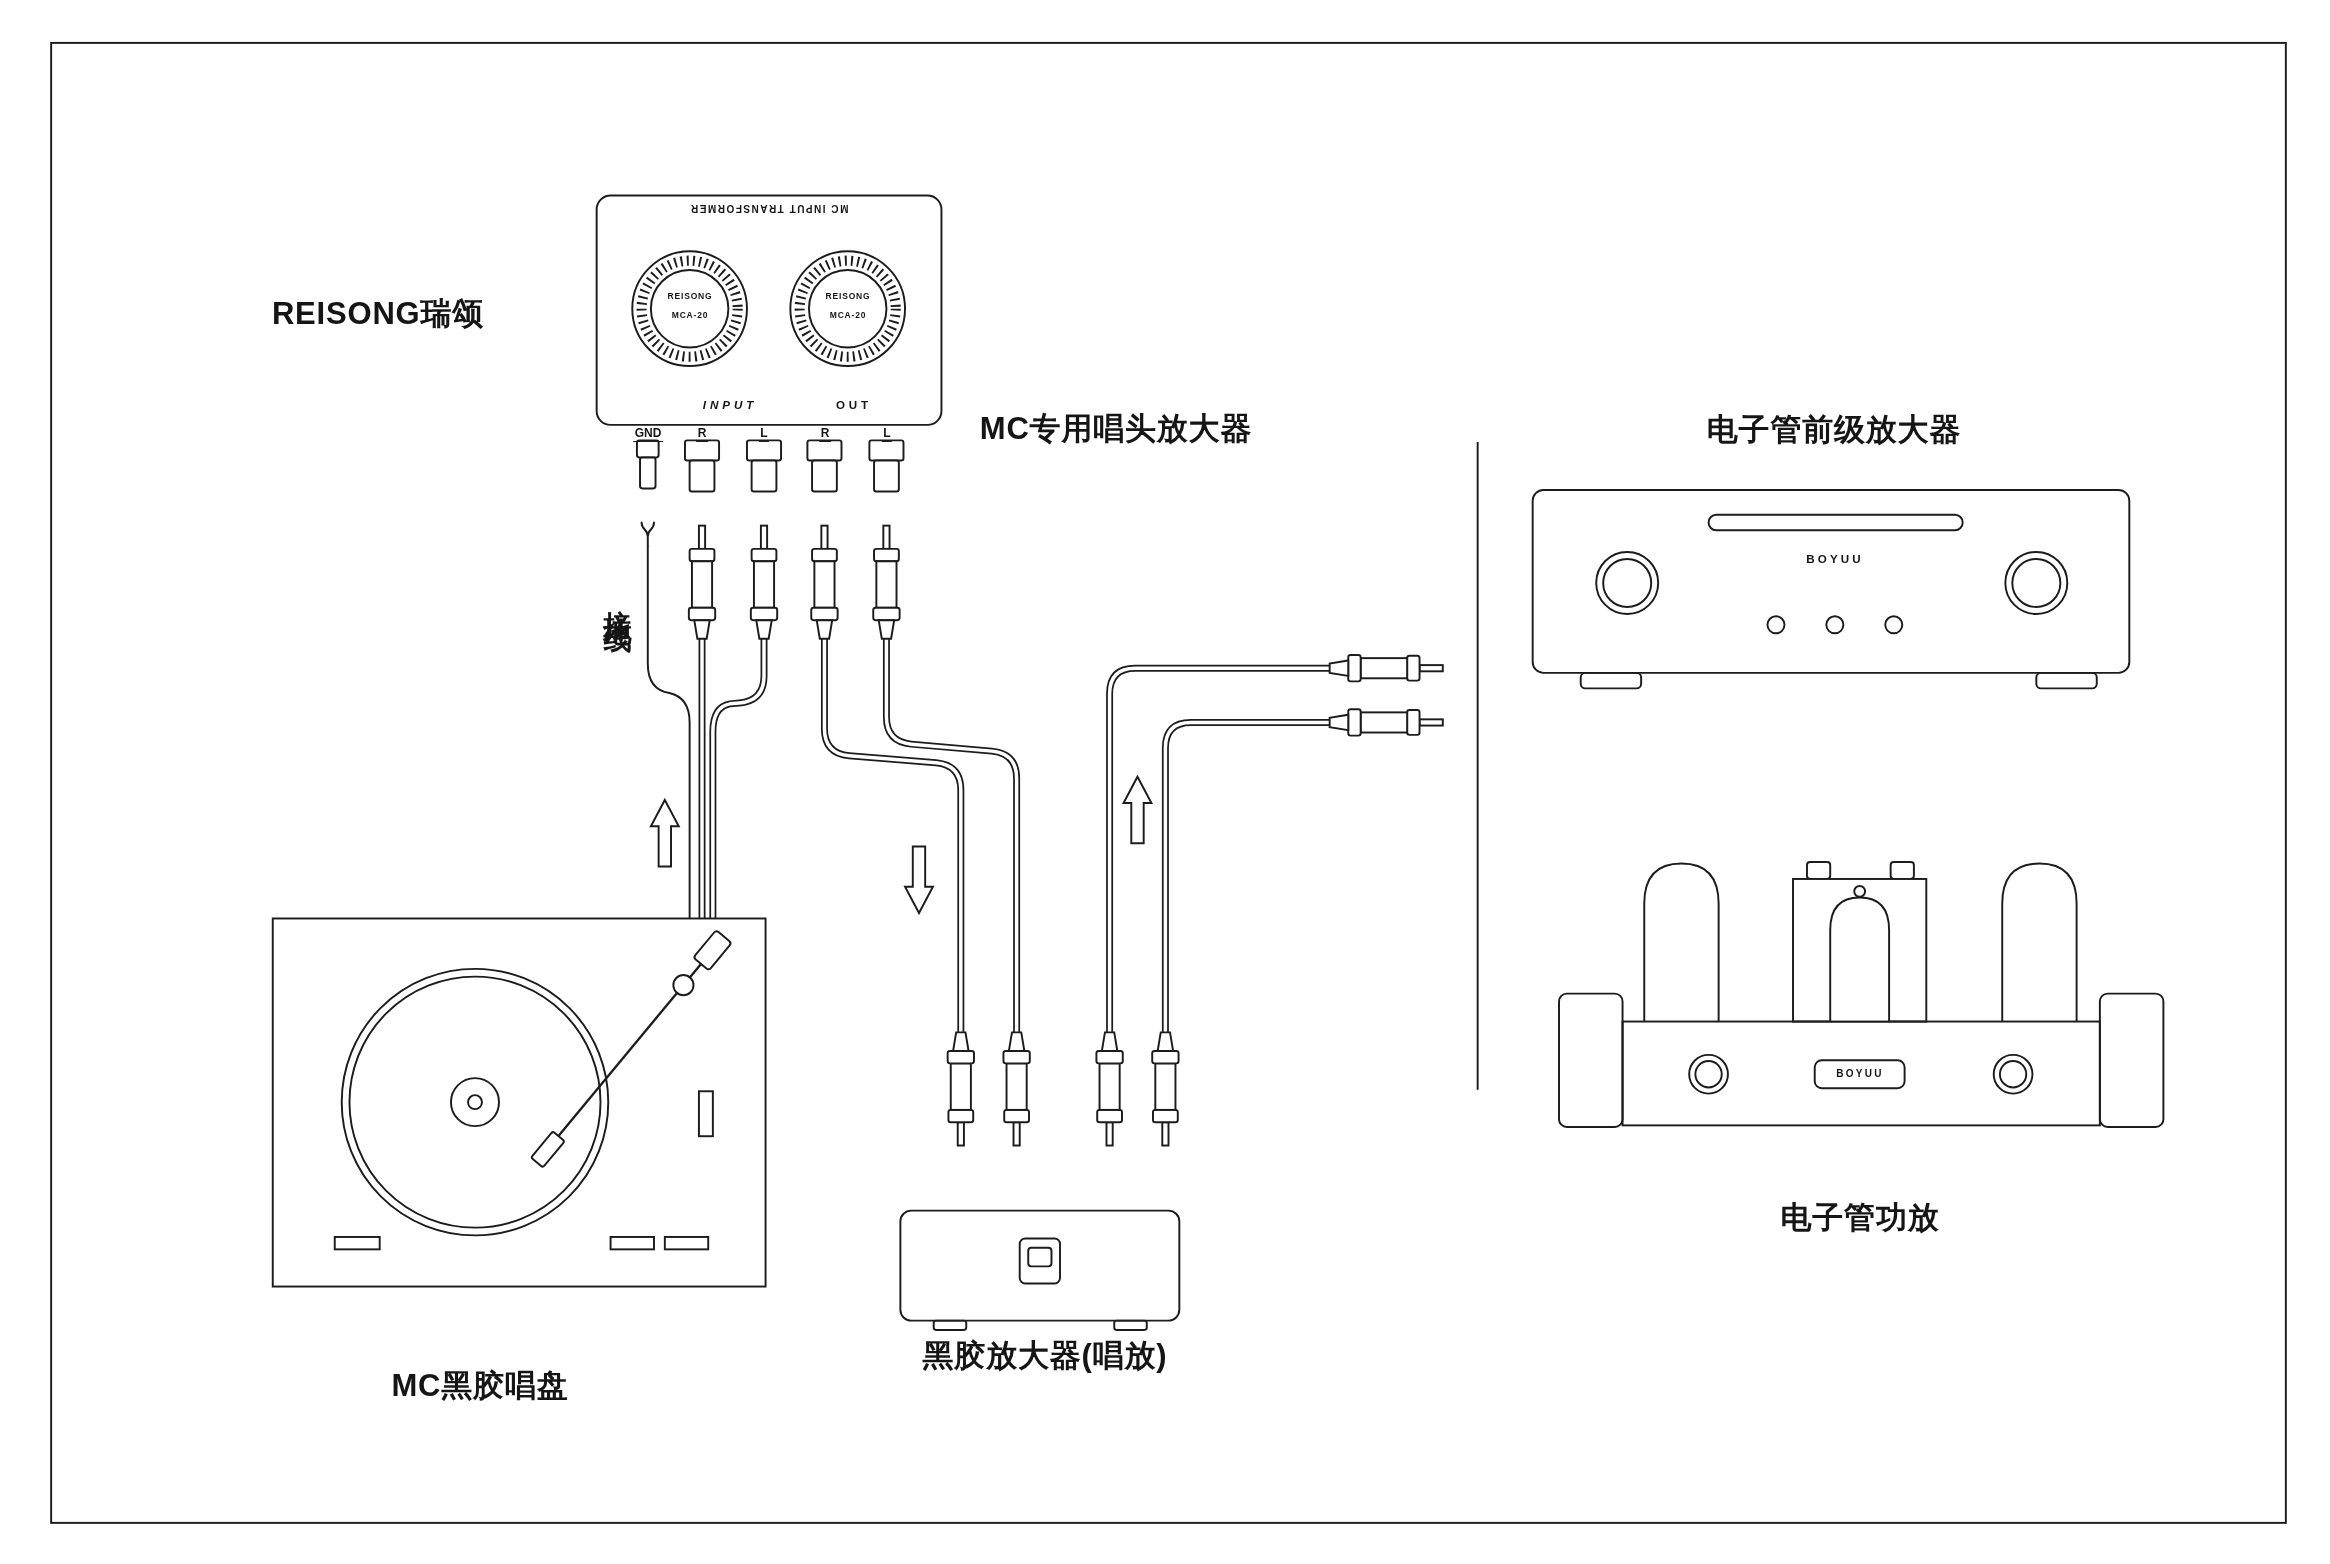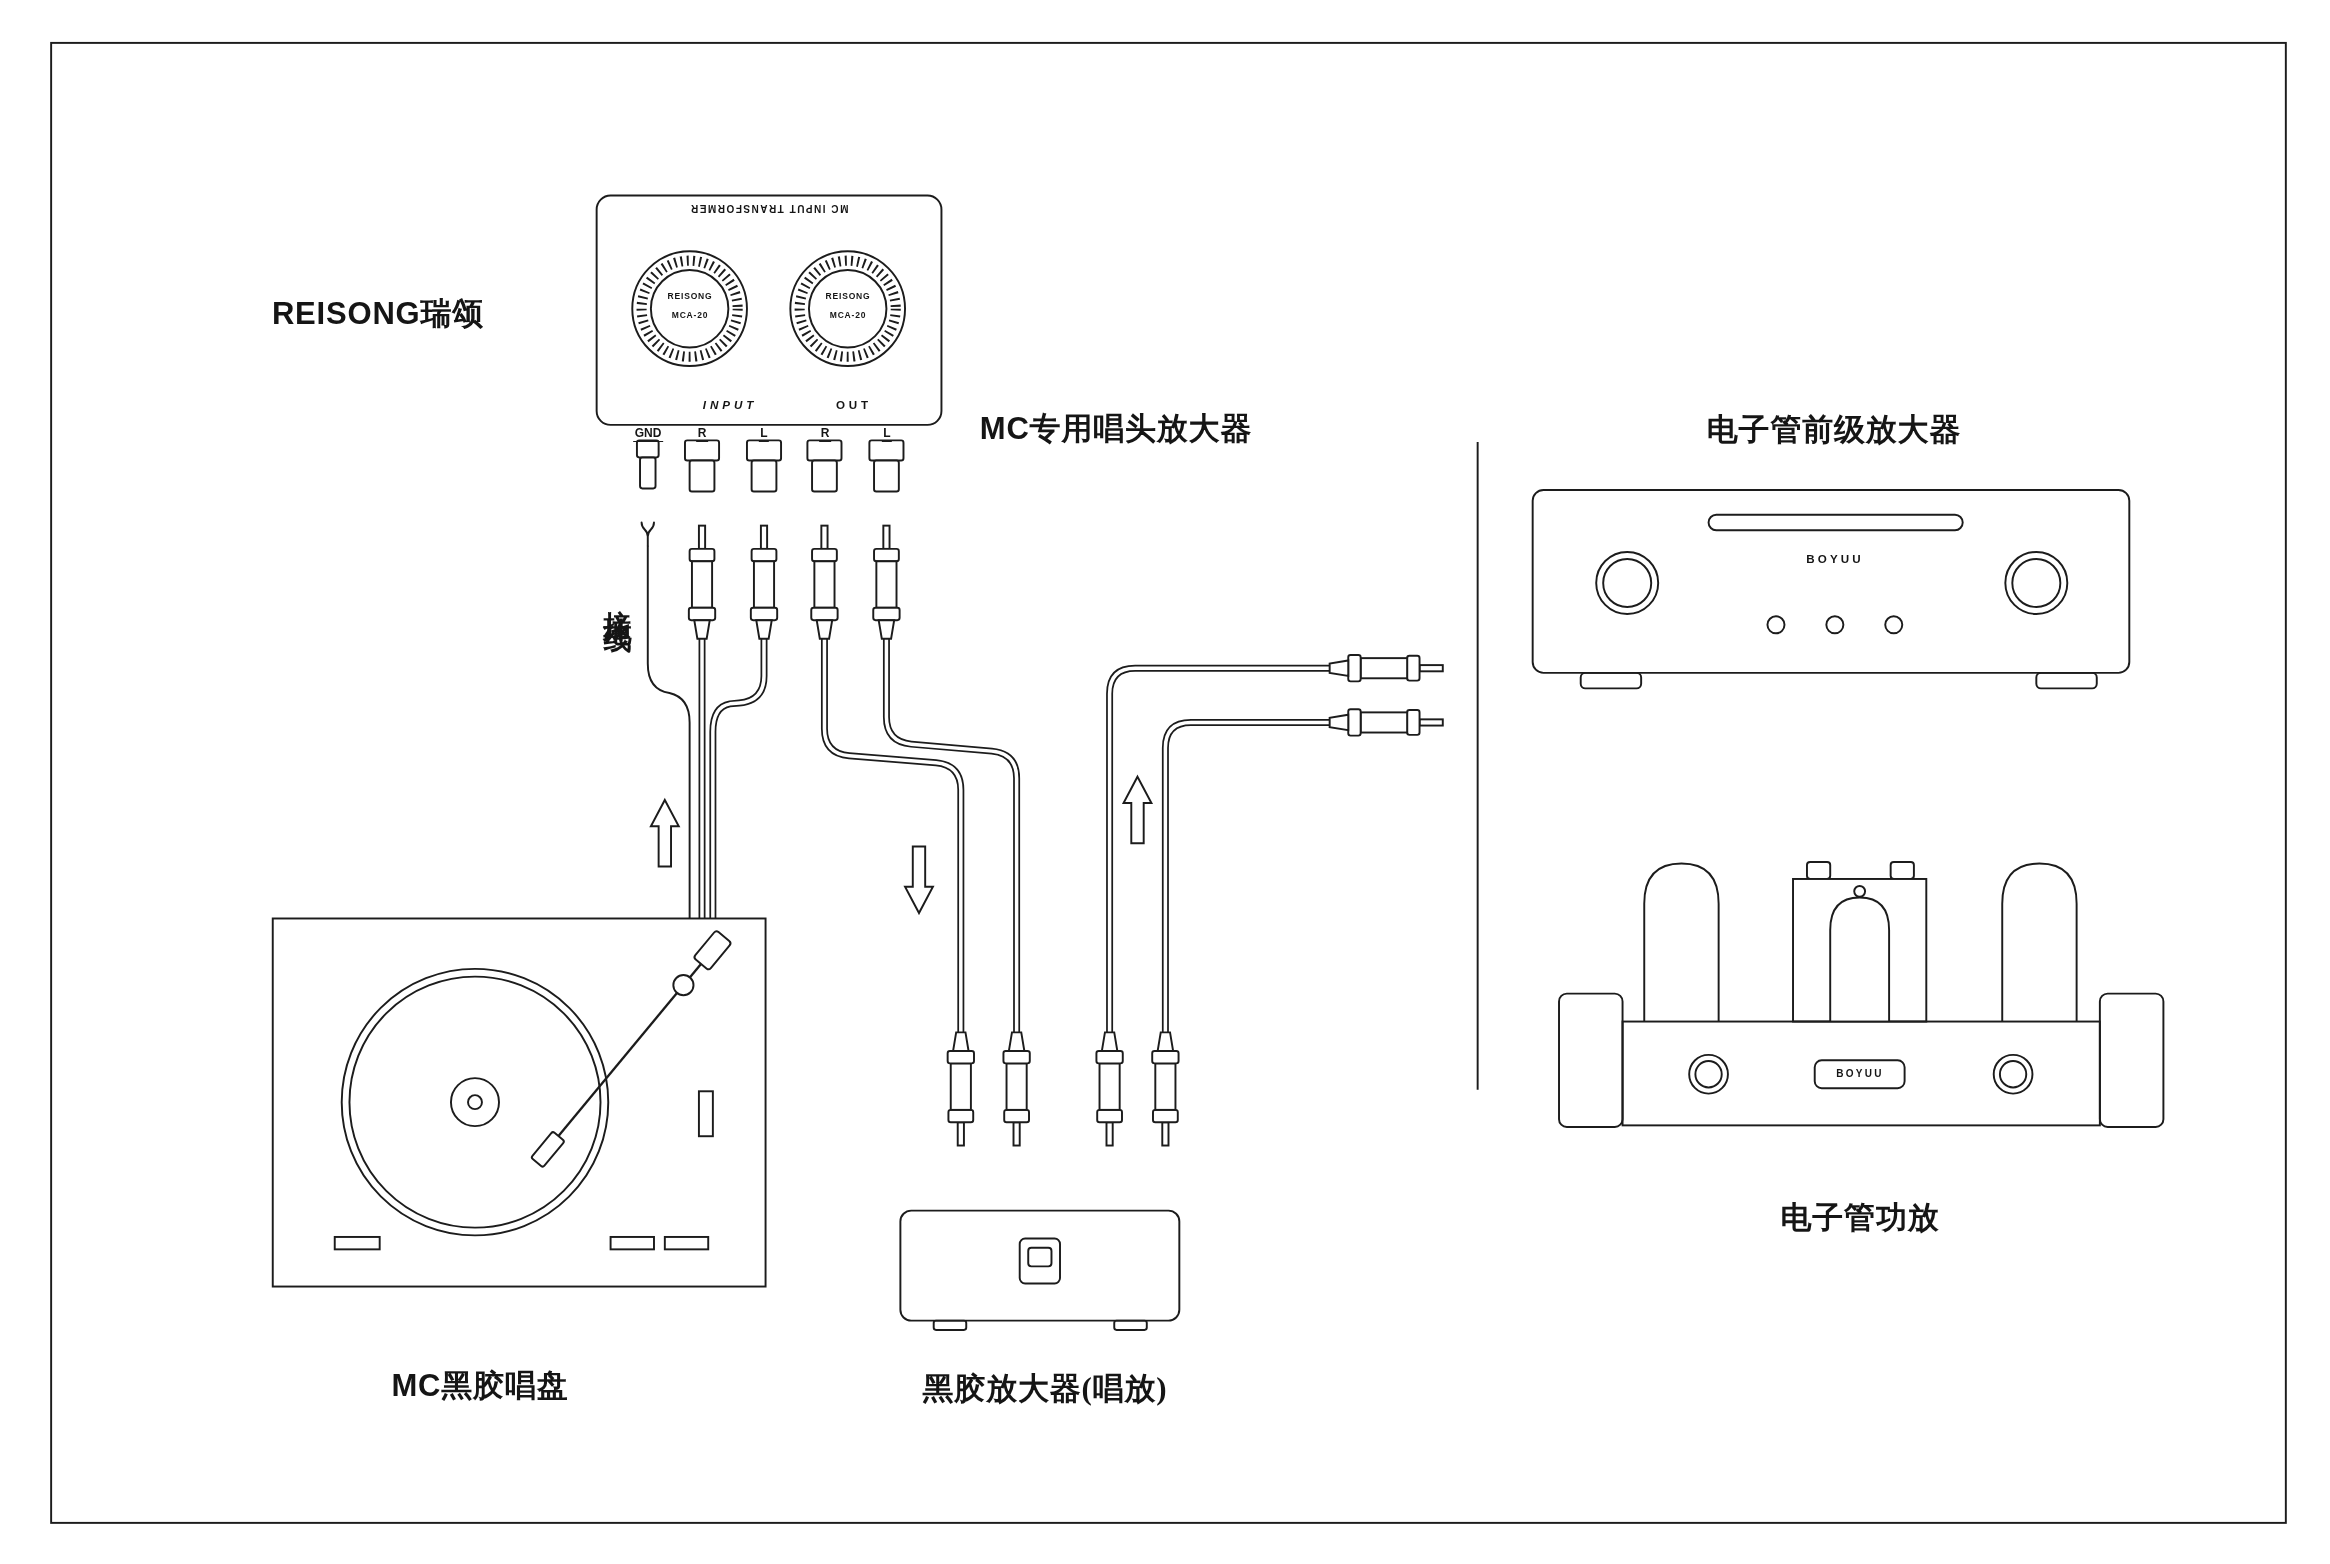--- a/index.html
+++ b/index.html
@@ -228,21 +228,21 @@
 
 
 <div class="label section" style="left:378px; top:293px;">REISONG瑞颂</div>
 
 <div class="label section" style="left:1116px; top:384px;margin-top:24px;">MC专用唱头放大器</div>
 
 <div class="label vertical" style="left:598px; top:587px;">接地线</div>
 
 <div class="label section" style="left:480px; top:1365px;">MC黑胶唱盘</div>
 
-<div class="label section" style="left:1045px; top:1368px;font-family:Liberation Serif, serif;">黑胶放大器(唱放)</div>
+<div class="label section" style="left:1045px; top:1335px;">黑胶放大器(唱放)</div>
 
 <div class="label section" style="left:1834px; top:409px;">电子管前级放大器</div>
 
 <div class="label section" style="left:1860px; top:1197px;">电子管功放</div>
 
 <div class="label tiny flipped" style="left:769px; top:203px;">MC INPUT TRANSFORMER</div>
 
 <div class="label panel-io" style="left:730px; top:398px;font-style:italic;">INPUT</div>
 <div class="label panel-io" style="left:854px; top:398px;">OUT</div>
 

